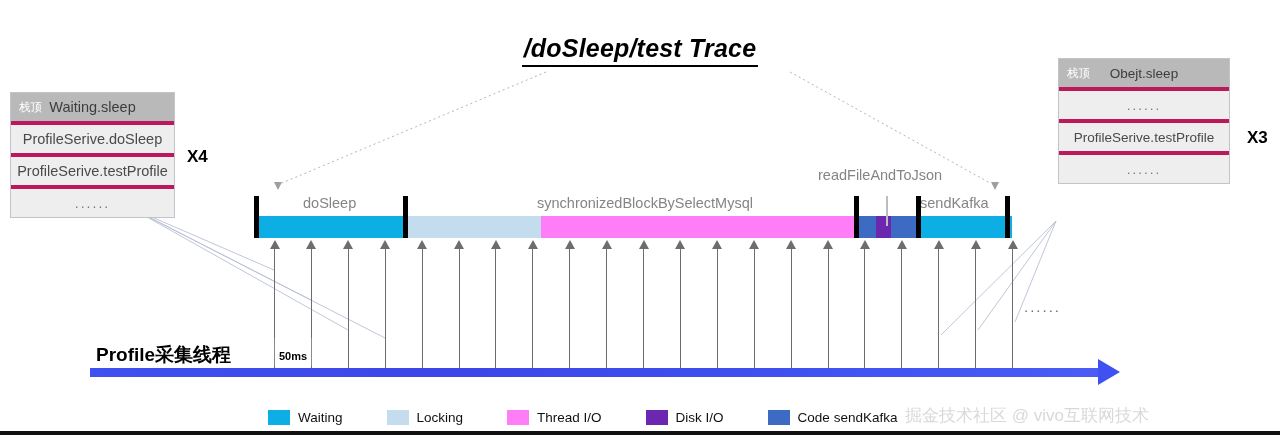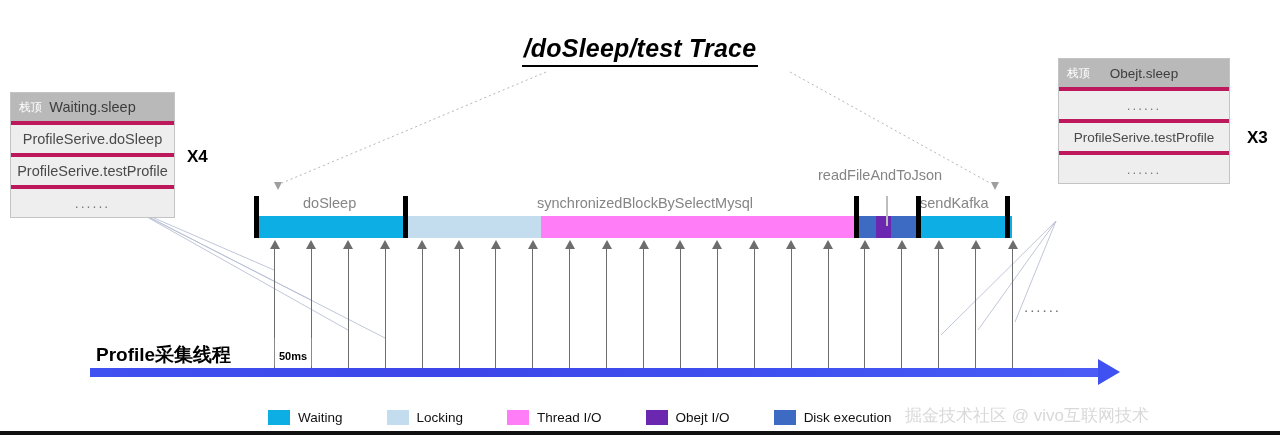--- a/index.html
+++ b/index.html
@@ -233,24 +233,24 @@
       <div class="item">
         <span class="sw" style="background: rgb(195, 220, 238);"></span>
         <span class="lb">Locking</span>
       </div>
       <div class="item">
         <span class="sw" style="background: rgb(255, 126, 247);"></span>
         <span class="lb">Thread I/O</span>
       </div>
       <div class="item">
         <span class="sw" style="background: rgb(107, 39, 176);"></span>
-        <span class="lb">Obejt I/O</span>
+        <span class="lb">Disk I/O</span>
       </div>
       <div class="item">
         <span class="sw" style="background: rgb(61, 107, 196);"></span>
-        <span class="lb">Disk execution</span>
+        <span class="lb">Code sendKafka</span>
       </div>
     </div>
 
   <div id="watermark">掘金技术社区 @ vivo互联网技术</div>
   <div id="bottom-rule"></div>
 
 </div>
 
 </body></html>

